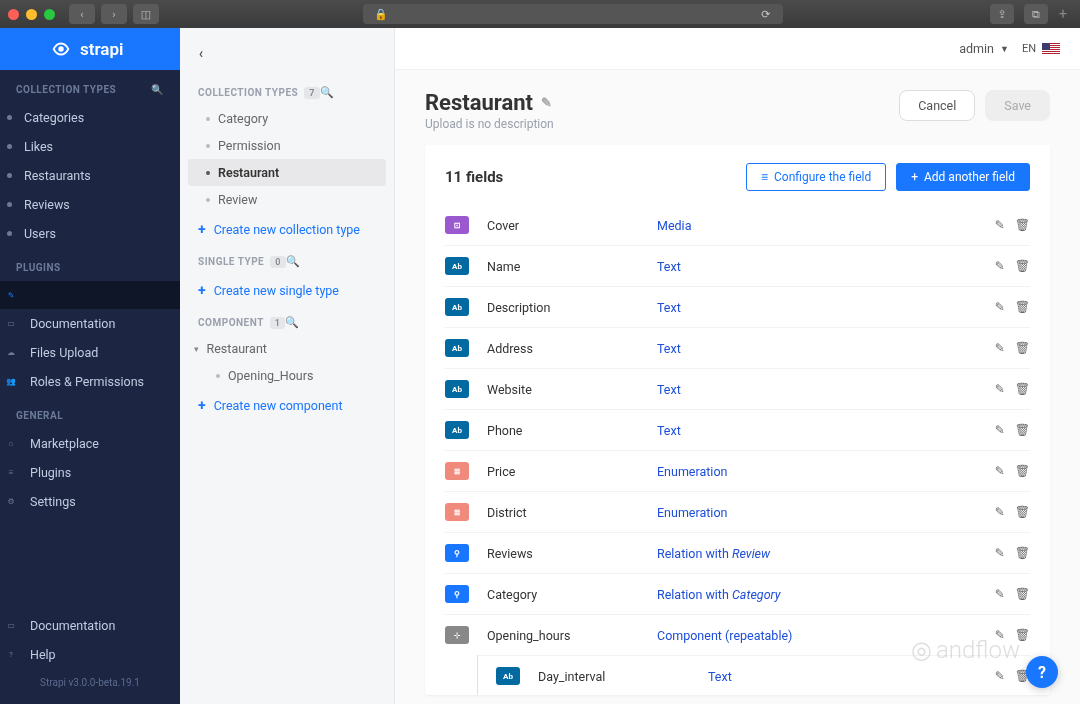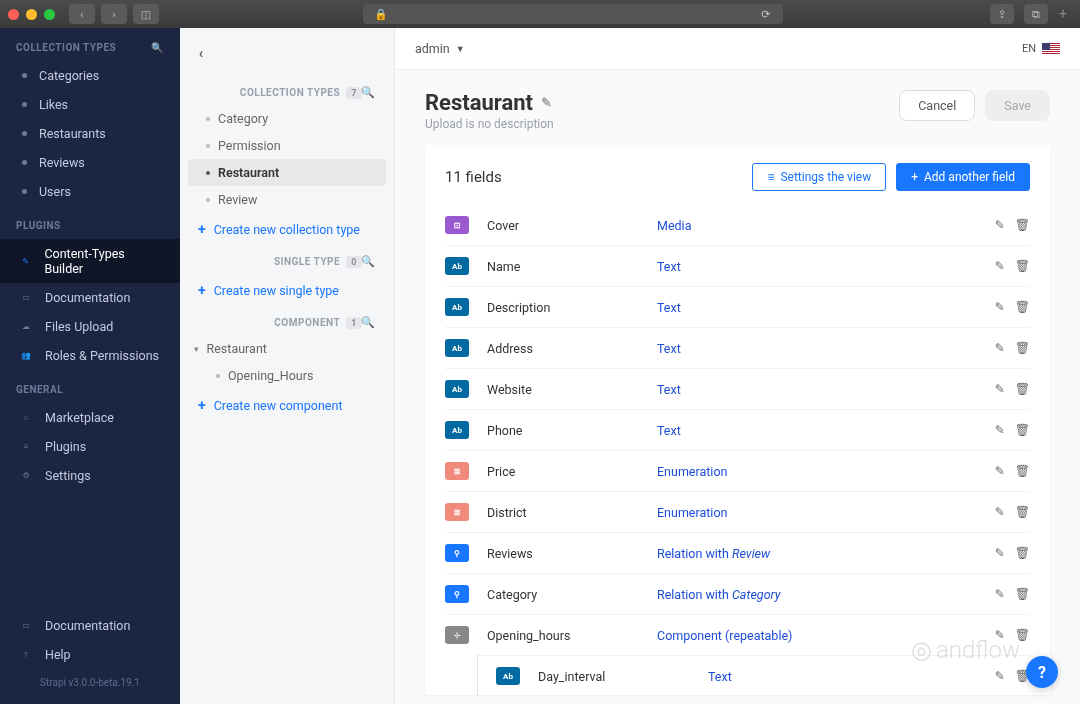--- a/index.html
+++ b/index.html
@@ -16,64 +16,64 @@
 .br-icon{width:24px;height:20px;background:#5a5a5a;border-radius:4px;display:flex;align-items:center;justify-content:center;color:#bbb;font-size:11px;margin-left:4px}
 .plus-tab{width:18px;height:18px;color:#888;font-size:14px;display:flex;align-items:center;justify-content:center}
 
 .app { display: flex; height: 676px; }
 
 
 .sidebar-dark { width: 180px; background: #1c2541; color: #fff; display:flex; flex-direction:column; font-size:12.5px; position:relative;}
 .logo { height: 42px; background: #1976ff; display:flex; align-items:center; padding-left:50px; font-size:17px; font-weight:600; gap:8px;}
 .logo svg{width:22px;height:22px}
 .sb-section-h { color:#6c7a9a; font-size:10px; font-weight:700; letter-spacing:0.5px; padding: 14px 16px 8px; display:flex; justify-content:space-between; align-items:center;}
-.sb-item { display:flex; align-items:center; gap:12px; padding:7px 19px; color:#c2cbe0; cursor:pointer;}
+.sb-item { display:flex; align-items:center; gap:12px; padding:7px 4px; color:#c2cbe0; cursor:pointer;}
 .sb-item.active{background:#0f1628;color:#fff}
 .sb-item .sb-icon{width:14px;height:14px;display:flex;align-items:center;justify-content:center;color:#6c7a9a;font-size:8px}
 .sb-item.active .sb-icon{color:#1976ff}
 .sb-bullet{width:5px;height:5px;border-radius:50%;background:#6c7a9a;margin-left:3px}
 .sb-footer{margin-top:auto;padding-bottom:8px}
 .version{color:#5a6a8f;font-size:10px;text-align:center;padding:8px 0}
 
 
 .sidebar-light { width: 215px; background:#f5f6f8; border-right:1px solid #e8e8e8; padding:12px 8px 0;}
 .sl-top{display:flex;align-items:center;margin-bottom:10px}
 .back-btn{width:26px;height:26px;display:flex;align-items:center;justify-content:center;color:#555;font-size:14px;font-weight:bold;cursor:pointer}
-.sl-head{display:flex;align-items:center;justify-content:flex-end;padding:10px 10px 6px;color:#9aa0ac;font-size:10px;font-weight:700;letter-spacing:0.5px}
+.sl-head{display:flex;align-items:center;justify-content:flex-start;padding:10px 10px 6px;color:#9aa0ac;font-size:10px;font-weight:700;letter-spacing:0.5px}
 .sl-badge{background:#e4e6ea;color:#888;border-radius:3px;padding:1px 5px;font-size:9px;margin-left:6px;font-weight:600}
 .sl-search{color:#bbb;font-size:11px;cursor:pointer}
 .sl-item{display:flex;align-items:center;gap:8px;padding:6px 10px 6px 18px;color:#666;font-size:12.5px;cursor:pointer;border-radius:3px}
 .sl-item .bullet{width:4px;height:4px;border-radius:50%;background:#bbb}
 .sl-item.active{background:#e8e8ea;color:#333;font-weight:600}
 .sl-item.active .bullet{background:#555}
 .sl-create{display:flex;align-items:center;gap:8px;padding:8px 10px;color:#1976ff;font-size:12.5px;cursor:pointer}
 .sl-create .plus{font-size:14px;font-weight:bold}
 .sl-item .caret{font-size:9px;color:#888;margin-left:-4px}
 .sl-sub{padding-left:28px}
 
 
 .main{flex:1;display:flex;flex-direction:column;background:#fafafa;overflow:hidden}
-.topbar{height:42px;background:#fff;display:flex;align-items:center;justify-content:space-between;padding:0 20px;gap:22px;border-bottom:1px solid #f0f0f0}
+.topbar{height:42px;background:#fff;display:flex;align-items:center;justify-content:flex-end;padding:0 20px;gap:13px;border-bottom:1px solid #f0f0f0}
 .user{color:#555;font-size:12.5px;display:flex;align-items:center;gap:6px;cursor:pointer}
 .lang{color:#555;font-size:11px;display:flex;align-items:center;gap:6px;cursor:pointer}
 .flag{width:18px;height:12px;background:linear-gradient(to bottom,#b22234 0 8%,#fff 8% 16%,#b22234 16% 24%,#fff 24% 32%,#b22234 32% 40%,#fff 40% 48%,#b22234 48% 56%,#fff 56% 64%,#b22234 64% 72%,#fff 72% 80%,#b22234 80% 88%,#fff 88% 100%);position:relative}
 .flag::before{content:"";position:absolute;top:0;left:0;width:8px;height:7px;background:#3c3b6e}
 
 .content-head{padding:20px 30px 14px;display:flex;align-items:flex-start;justify-content:space-between}
 .title-wrap h1{font-size:22px;font-weight:700;color:#333;display:flex;align-items:center;gap:8px}
 .edit-pencil{color:#aaa;font-size:13px;cursor:pointer}
 .subtitle{color:#9aa0ac;font-size:12px;margin-top:2px}
 .head-actions{display:flex;gap:10px}
 .btn{padding:7px 18px;border-radius:8px;font-size:12.5px;cursor:pointer;border:1px solid}
 .btn-cancel{background:#fff;border-color:#ddd;color:#555}
 .btn-save{background:#eee;border-color:#eee;color:#aaa;cursor:default}
 
 .card{background:#fff;margin:0 30px;border-radius:3px;box-shadow:0 1px 3px rgba(0,0,0,0.05);padding:18px 20px 0}
 .card-head{display:flex;align-items:center;justify-content:space-between;margin-bottom:14px}
-.field-count{font-size:15px;font-weight:400;color:#333}
+.field-count{font-size:15px;font-weight:700;color:#333}
 .card-actions{display:flex;gap:10px}
 .btn-outline{background:#fff;border:1px solid #1976ff;color:#1976ff;padding:6px 14px;border-radius:3px;font-size:12px;display:flex;align-items:center;gap:6px;cursor:pointer}
 .btn-primary{background:#1976ff;border:1px solid #1976ff;color:#fff;padding:6px 14px;border-radius:3px;font-size:12px;display:flex;align-items:center;gap:6px;cursor:pointer}
 
 .fields-scroll{max-height:490px;overflow-y:auto;margin:0 -20px;padding:0 20px 20px}
 .field-row{display:flex;align-items:center;padding:11px 0;border-top:1px solid #f2f2f2}
 .field-row:first-child{border-top:none}
 .type-badge{width:24px;height:18px;border-radius:3px;display:flex;align-items:center;justify-content:center;color:#fff;font-size:8px;font-weight:700;margin-right:18px;flex-shrink:0}
 .tb-media{background:#9b59d0}
 .tb-text{background:#0369a1}
@@ -111,20 +111,27 @@
     </div>
   </div>
   <div class="br-icon">⇪</div>
   <div class="br-icon">⧉</div>
   <div class="plus-tab">+</div>
 </div>
 
 <div class="app">
 
   <div class="sidebar-dark">
+    <div class="logo">
+      <svg viewBox="0 0 24 24" fill="none" stroke="#fff" stroke-width="2">
+          <path d="M4 12c4-8 12-8 16 0-4 8-12 8-16 0z"></path>
+          <circle cx="12" cy="12" r="2" fill="#fff"></circle>
+        </svg>
+      <span>strapi</span>
+    </div>
     <div class="sb-section-h">
       <span>COLLECTION TYPES</span>
       <span style="cursor:pointer;color:#6c7a9a">🔍</span>
     </div>
     <div id="dark-collection">
         <div class="sb-item">
           <span class="sb-bullet"></span>
           <span>Categories</span>
         </div>
         <div class="sb-item">
@@ -143,21 +150,20 @@
           <span class="sb-bullet"></span>
           <span>Users</span>
         </div>
       </div>
     <div class="sb-section-h">
         <span>PLUGINS</span>
       </div>
     <div id="dark-plugins">
         <div class="sb-item active">
           <span class="sb-icon">✎</span>
-          <span>Content-Types Builder</span>
         </div>
         <div class="sb-item">
           <span class="sb-icon">▭</span>
           <span>Documentation</span>
         </div>
         <div class="sb-item">
           <span class="sb-icon">☁</span>
           <span>Files Upload</span>
         </div>
         <div class="sb-item">
@@ -279,21 +285,21 @@
         <div class="btn btn-save">Save</div>
       </div>
     </div>
 
     <div class="card">
       <div class="card-head">
         <div class="field-count">11 fields</div>
         <div class="card-actions">
           <div class="btn-outline">
               <span>≡</span>
-              <span>Settings the view</span>
+              <span>Configure the field</span>
             </div>
           <div class="btn-primary">
               <span>+</span>
               <span>Add another field</span>
             </div>
         </div>
       </div>
       <div class="fields-scroll" id="fields">
           <div class="field-row">
             <div class="type-badge tb-media">⊡</div>

